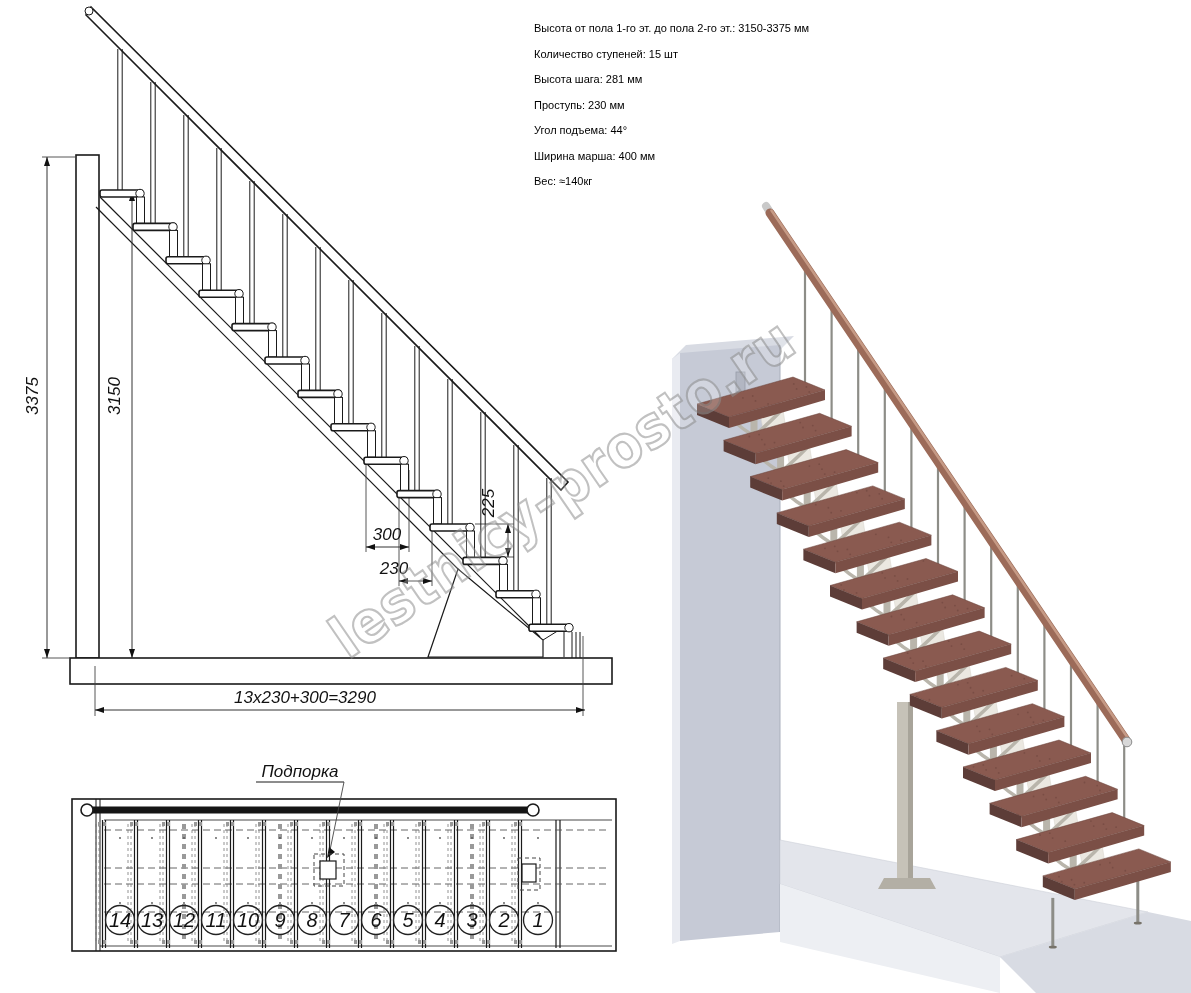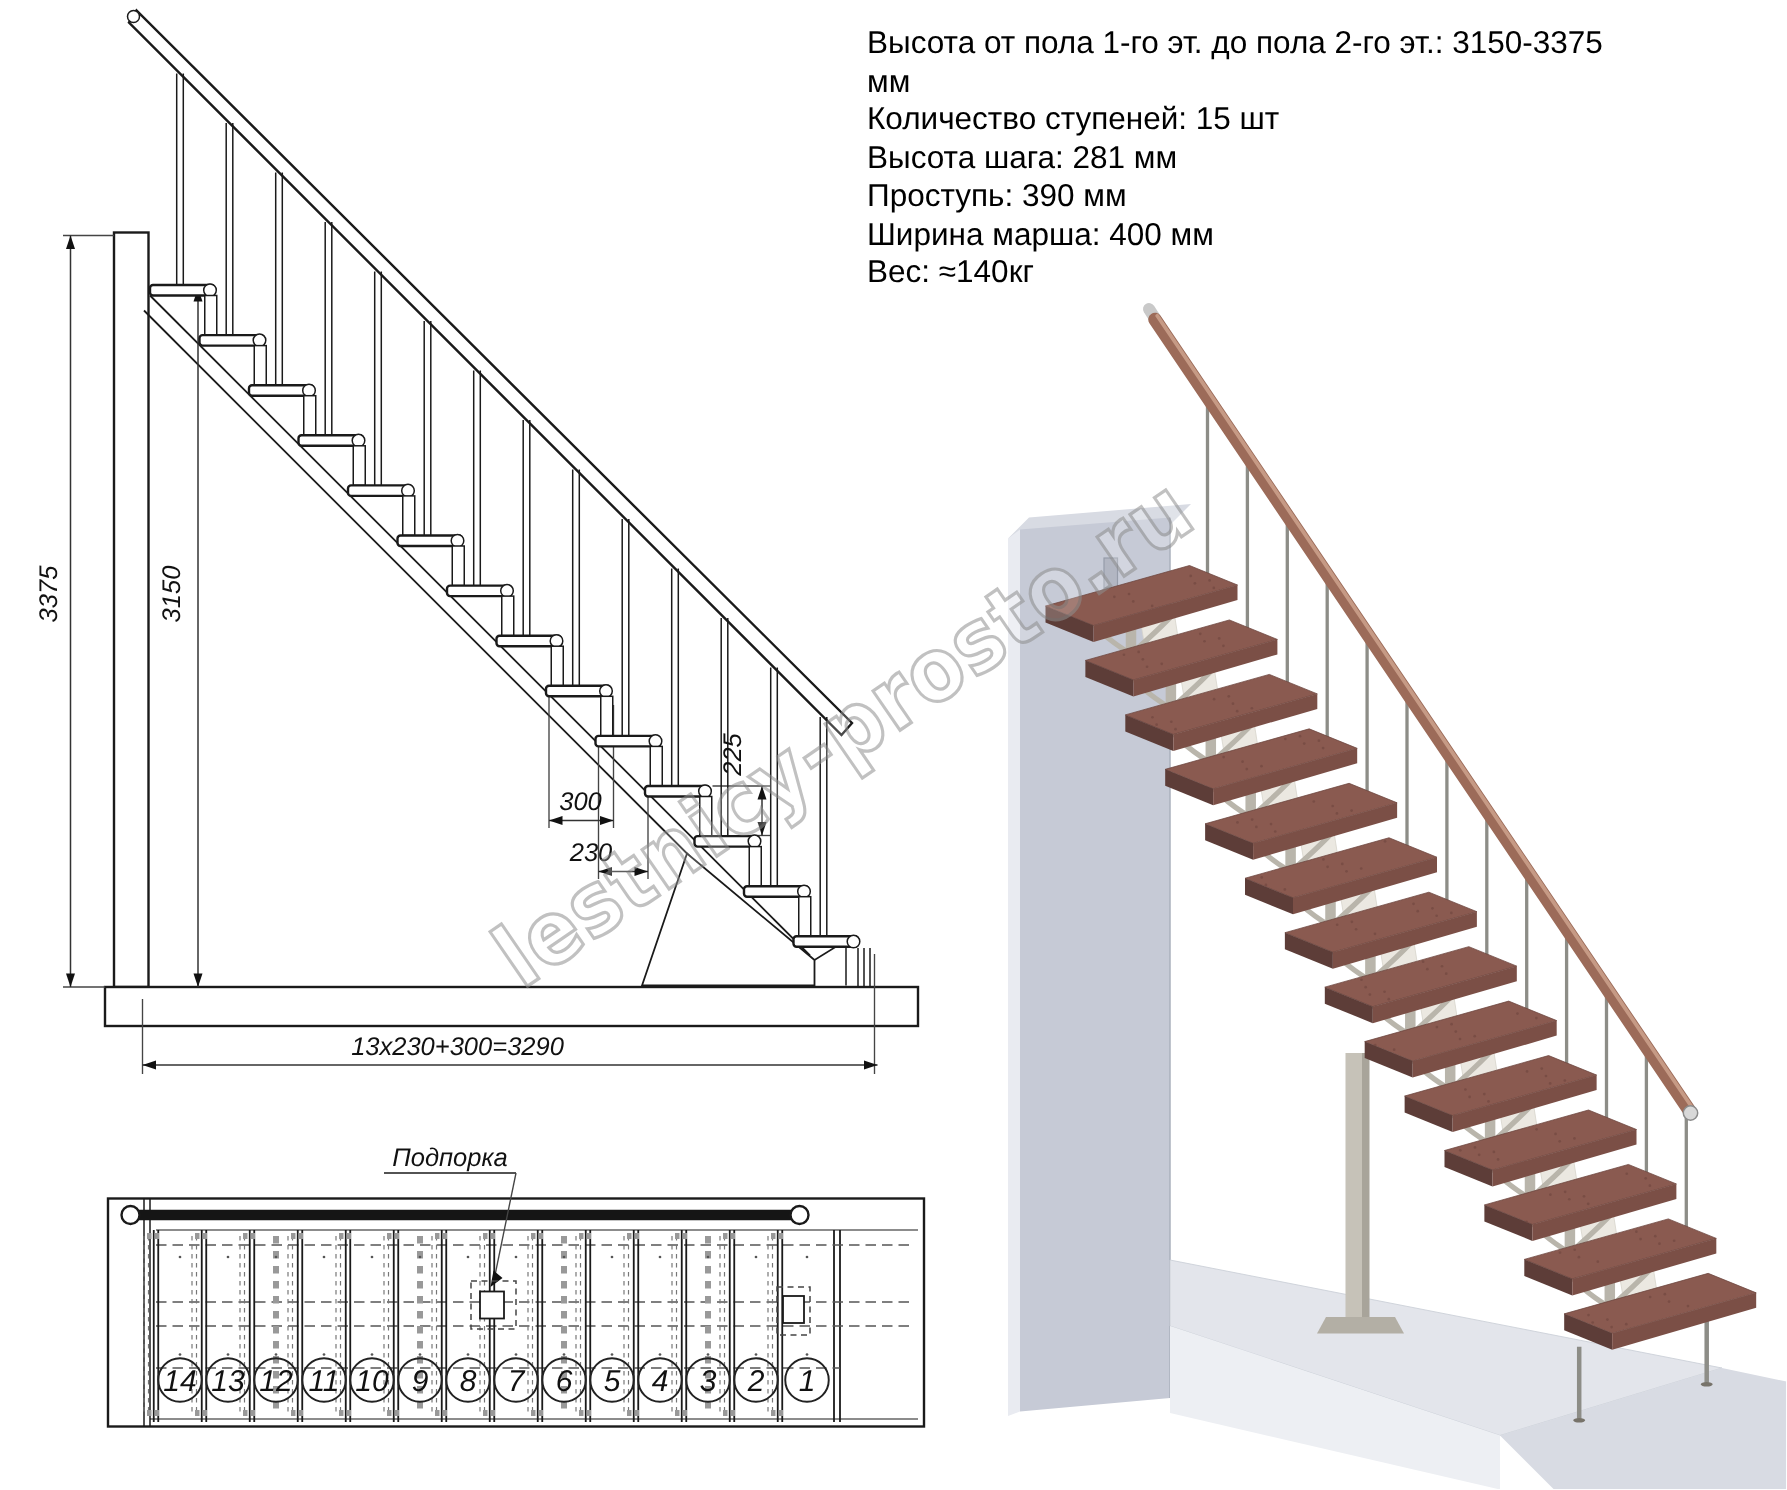--- a/index.html
+++ b/index.html
@@ -3,22 +3,22 @@
 <meta charset="utf-8">
 <style>
   html,body{margin:0;padding:0;background:#fff;}
   #page{position:relative;width:1191px;height:993px;background:#fff;overflow:hidden;
         font-family:"Liberation Sans",sans-serif;}
   svg{position:absolute;display:block;}
   #elev{left:0;top:0;width:650px;height:745px;}
   #plan{left:40px;top:745px;width:590px;height:248px;}
   #r3d{left:650px;top:190px;width:541px;height:803px;}
   #wm{left:0;top:0;width:1191px;height:993px;pointer-events:none;}
-  #specs{position:absolute;left:578px;top:16px;width:520px;
-         font-size:21px;line-height:25.5px;color:#000;}
+  #specs{position:absolute;left:534px;top:16px;width:520px;
+         font-size:11px;line-height:25.5px;color:#000;}
   .ln{stroke:#1a1a1a;stroke-width:1.6;fill:none;}
   .ln2{stroke:#1a1a1a;stroke-width:1.2;fill:none;}
   .thin{stroke:#1a1a1a;stroke-width:1;fill:none;}
   .hair{stroke:#1a1a1a;stroke-width:0.8;fill:none;}
   .f{fill:#fff;}
   .eline{stroke:#444;stroke-width:0.9;fill:none;}
   .dimln{stroke:#333;stroke-width:1;fill:none;}
   .arr{fill:#111;stroke:none;}
   .dim{font:italic 17px "Liberation Sans",sans-serif;fill:#111;}
   .mid{text-anchor:middle;}
@@ -162,21 +162,22 @@
       <text x="387" y="540" class="dim mid">300</text>
       <text x="394" y="574" class="dim mid">230</text>
       <text x="305" y="703" class="dim mid">13x230+300=3290</text>
     </g>
   </svg>
 
   <div id="specs">
     <div>Высота от пола 1-го эт. до пола 2-го эт.: 3150-3375 мм</div>
     <div>Количество ступеней: 15 шт</div>
     <div>Высота шага: 281 мм</div>
-    <div>Проступь: 390 мм</div>
+    <div>Проступь: 230 мм</div>
+    <div>Угол подъема: 44°</div>
     <div>Ширина марша: 400 мм</div>
     <div>Вес: ≈140кг</div>
   </div>
 
   <svg id="plan" viewBox="40 745 590 248">
     <g id="plan-base">
       <rect x="72" y="799" width="544" height="152" class="ln f" stroke-width="2"></rect>
       <line x1="96" y1="799" x2="96" y2="951" class="thin"></line>
       <line x1="100" y1="799" x2="100" y2="951" class="thin"></line>
       <line x1="104" y1="820" x2="612" y2="820" class="hair"></line>

